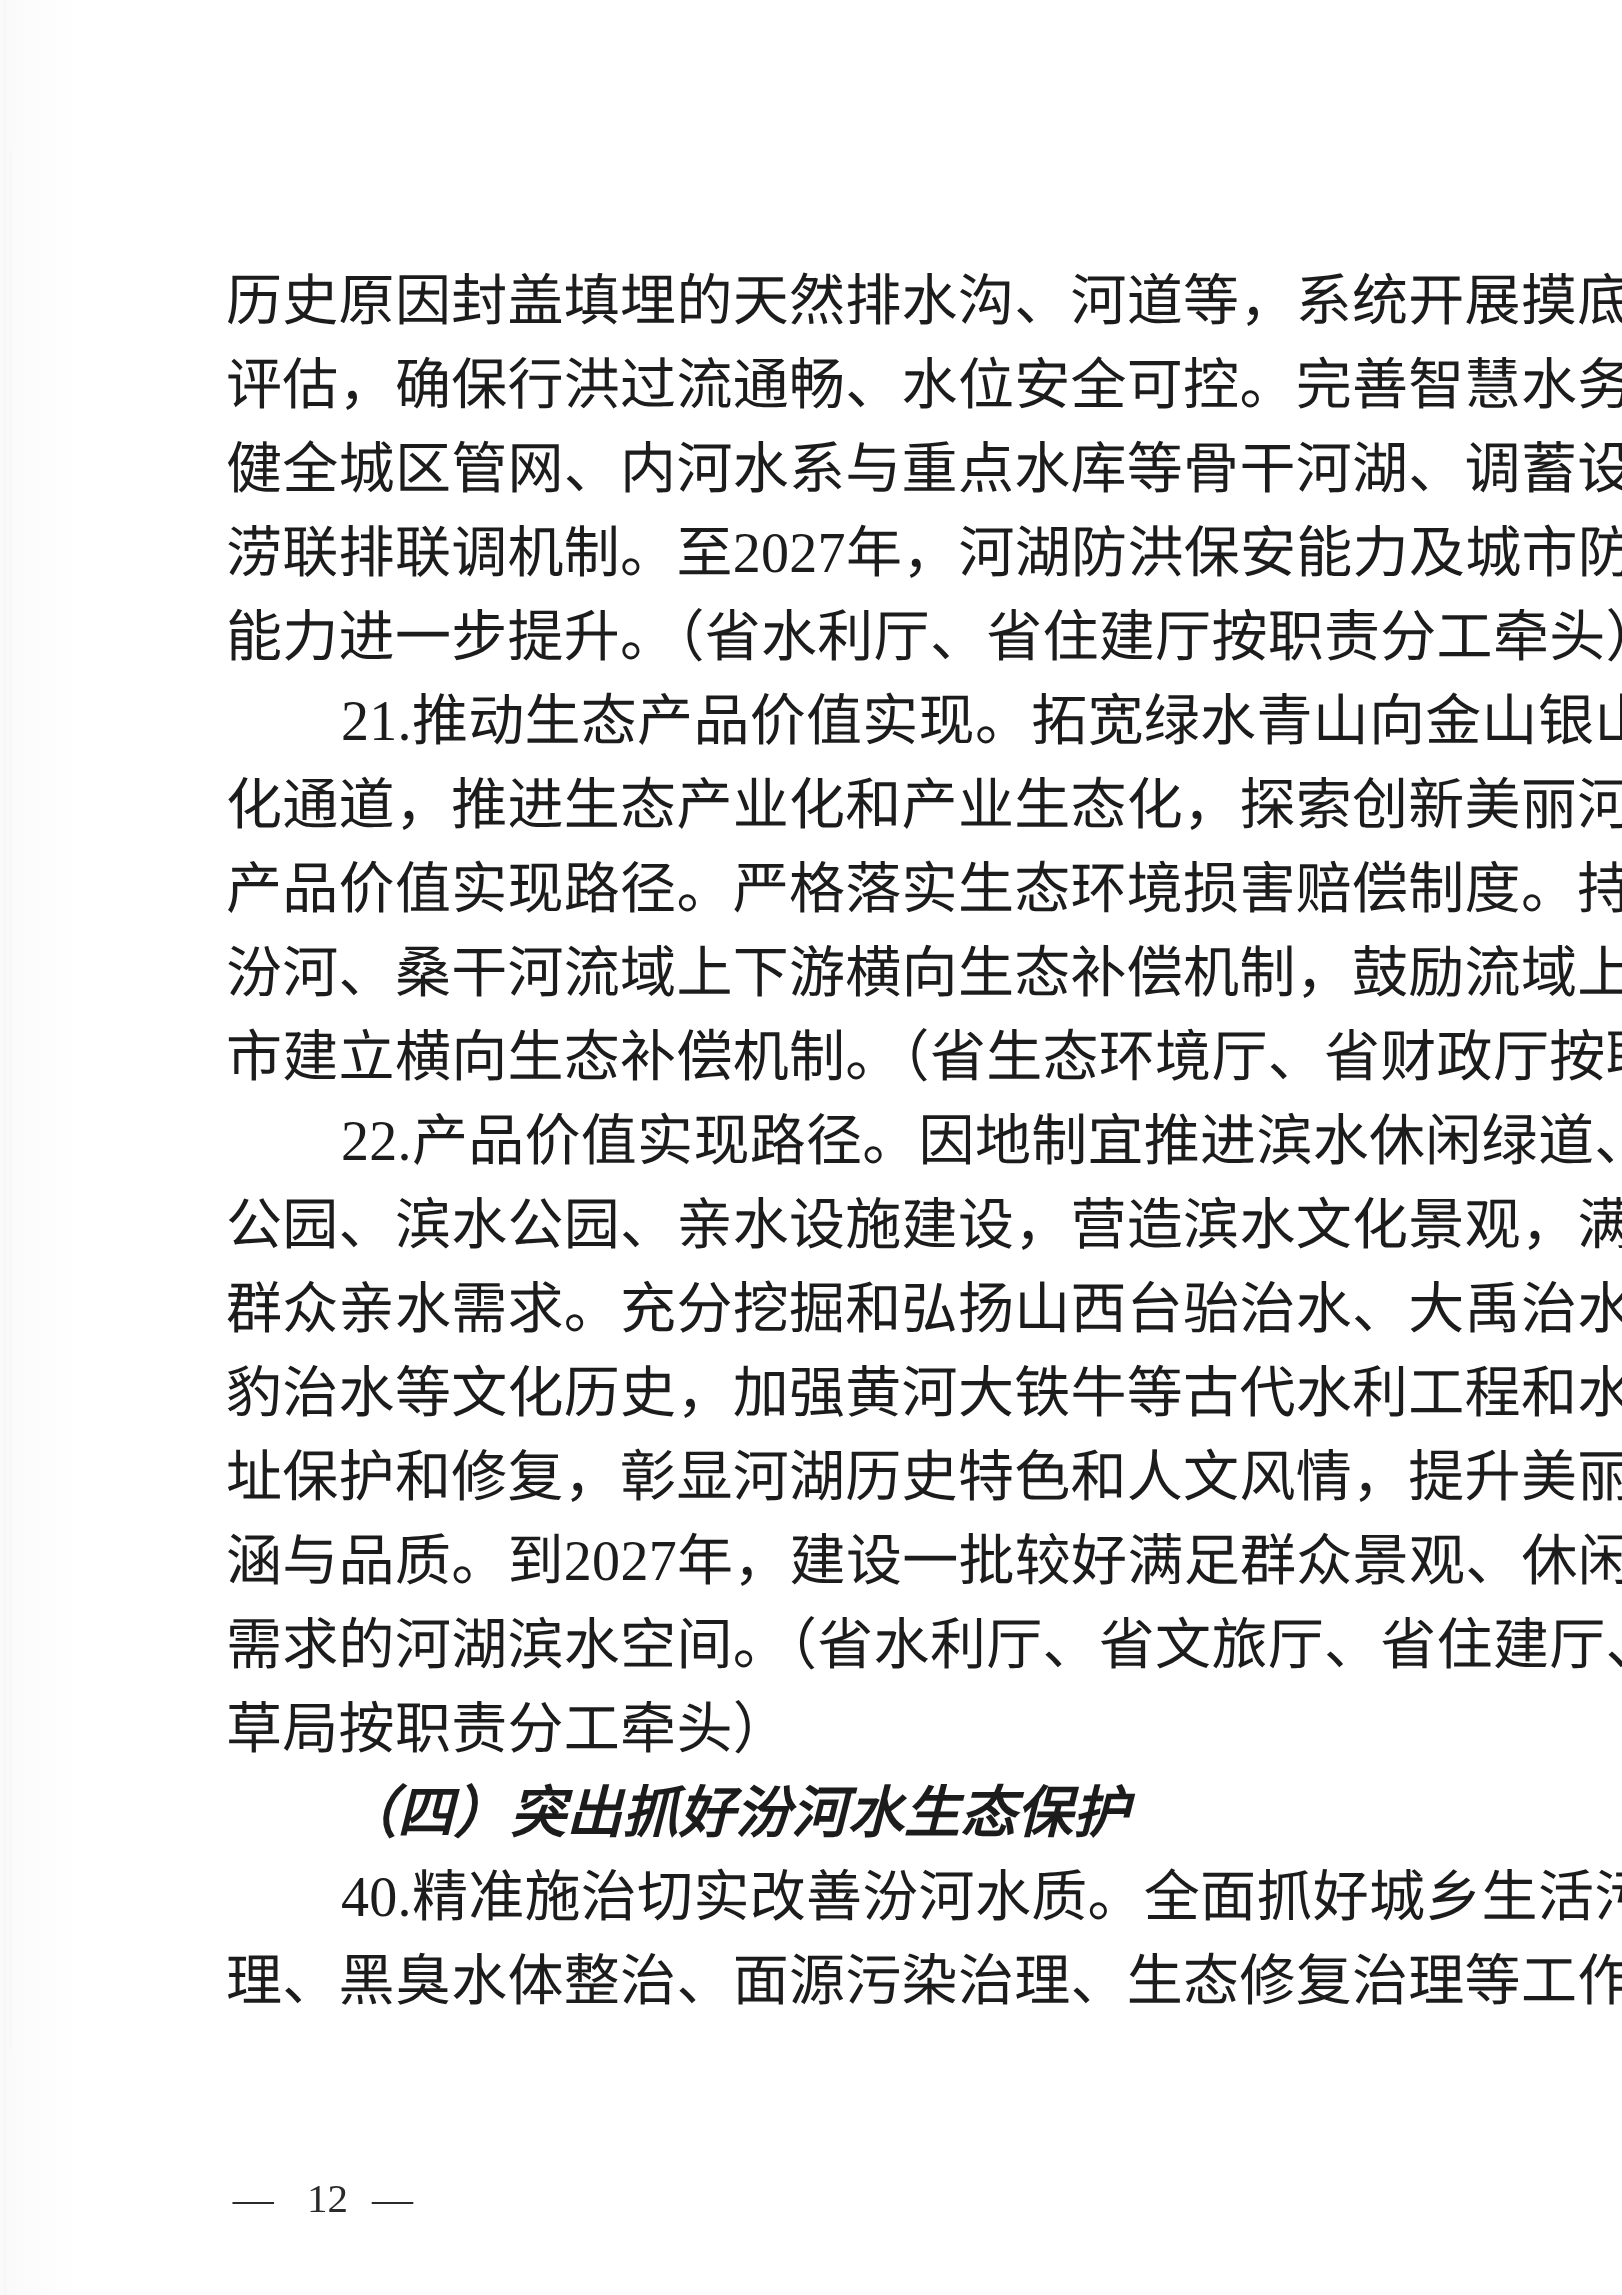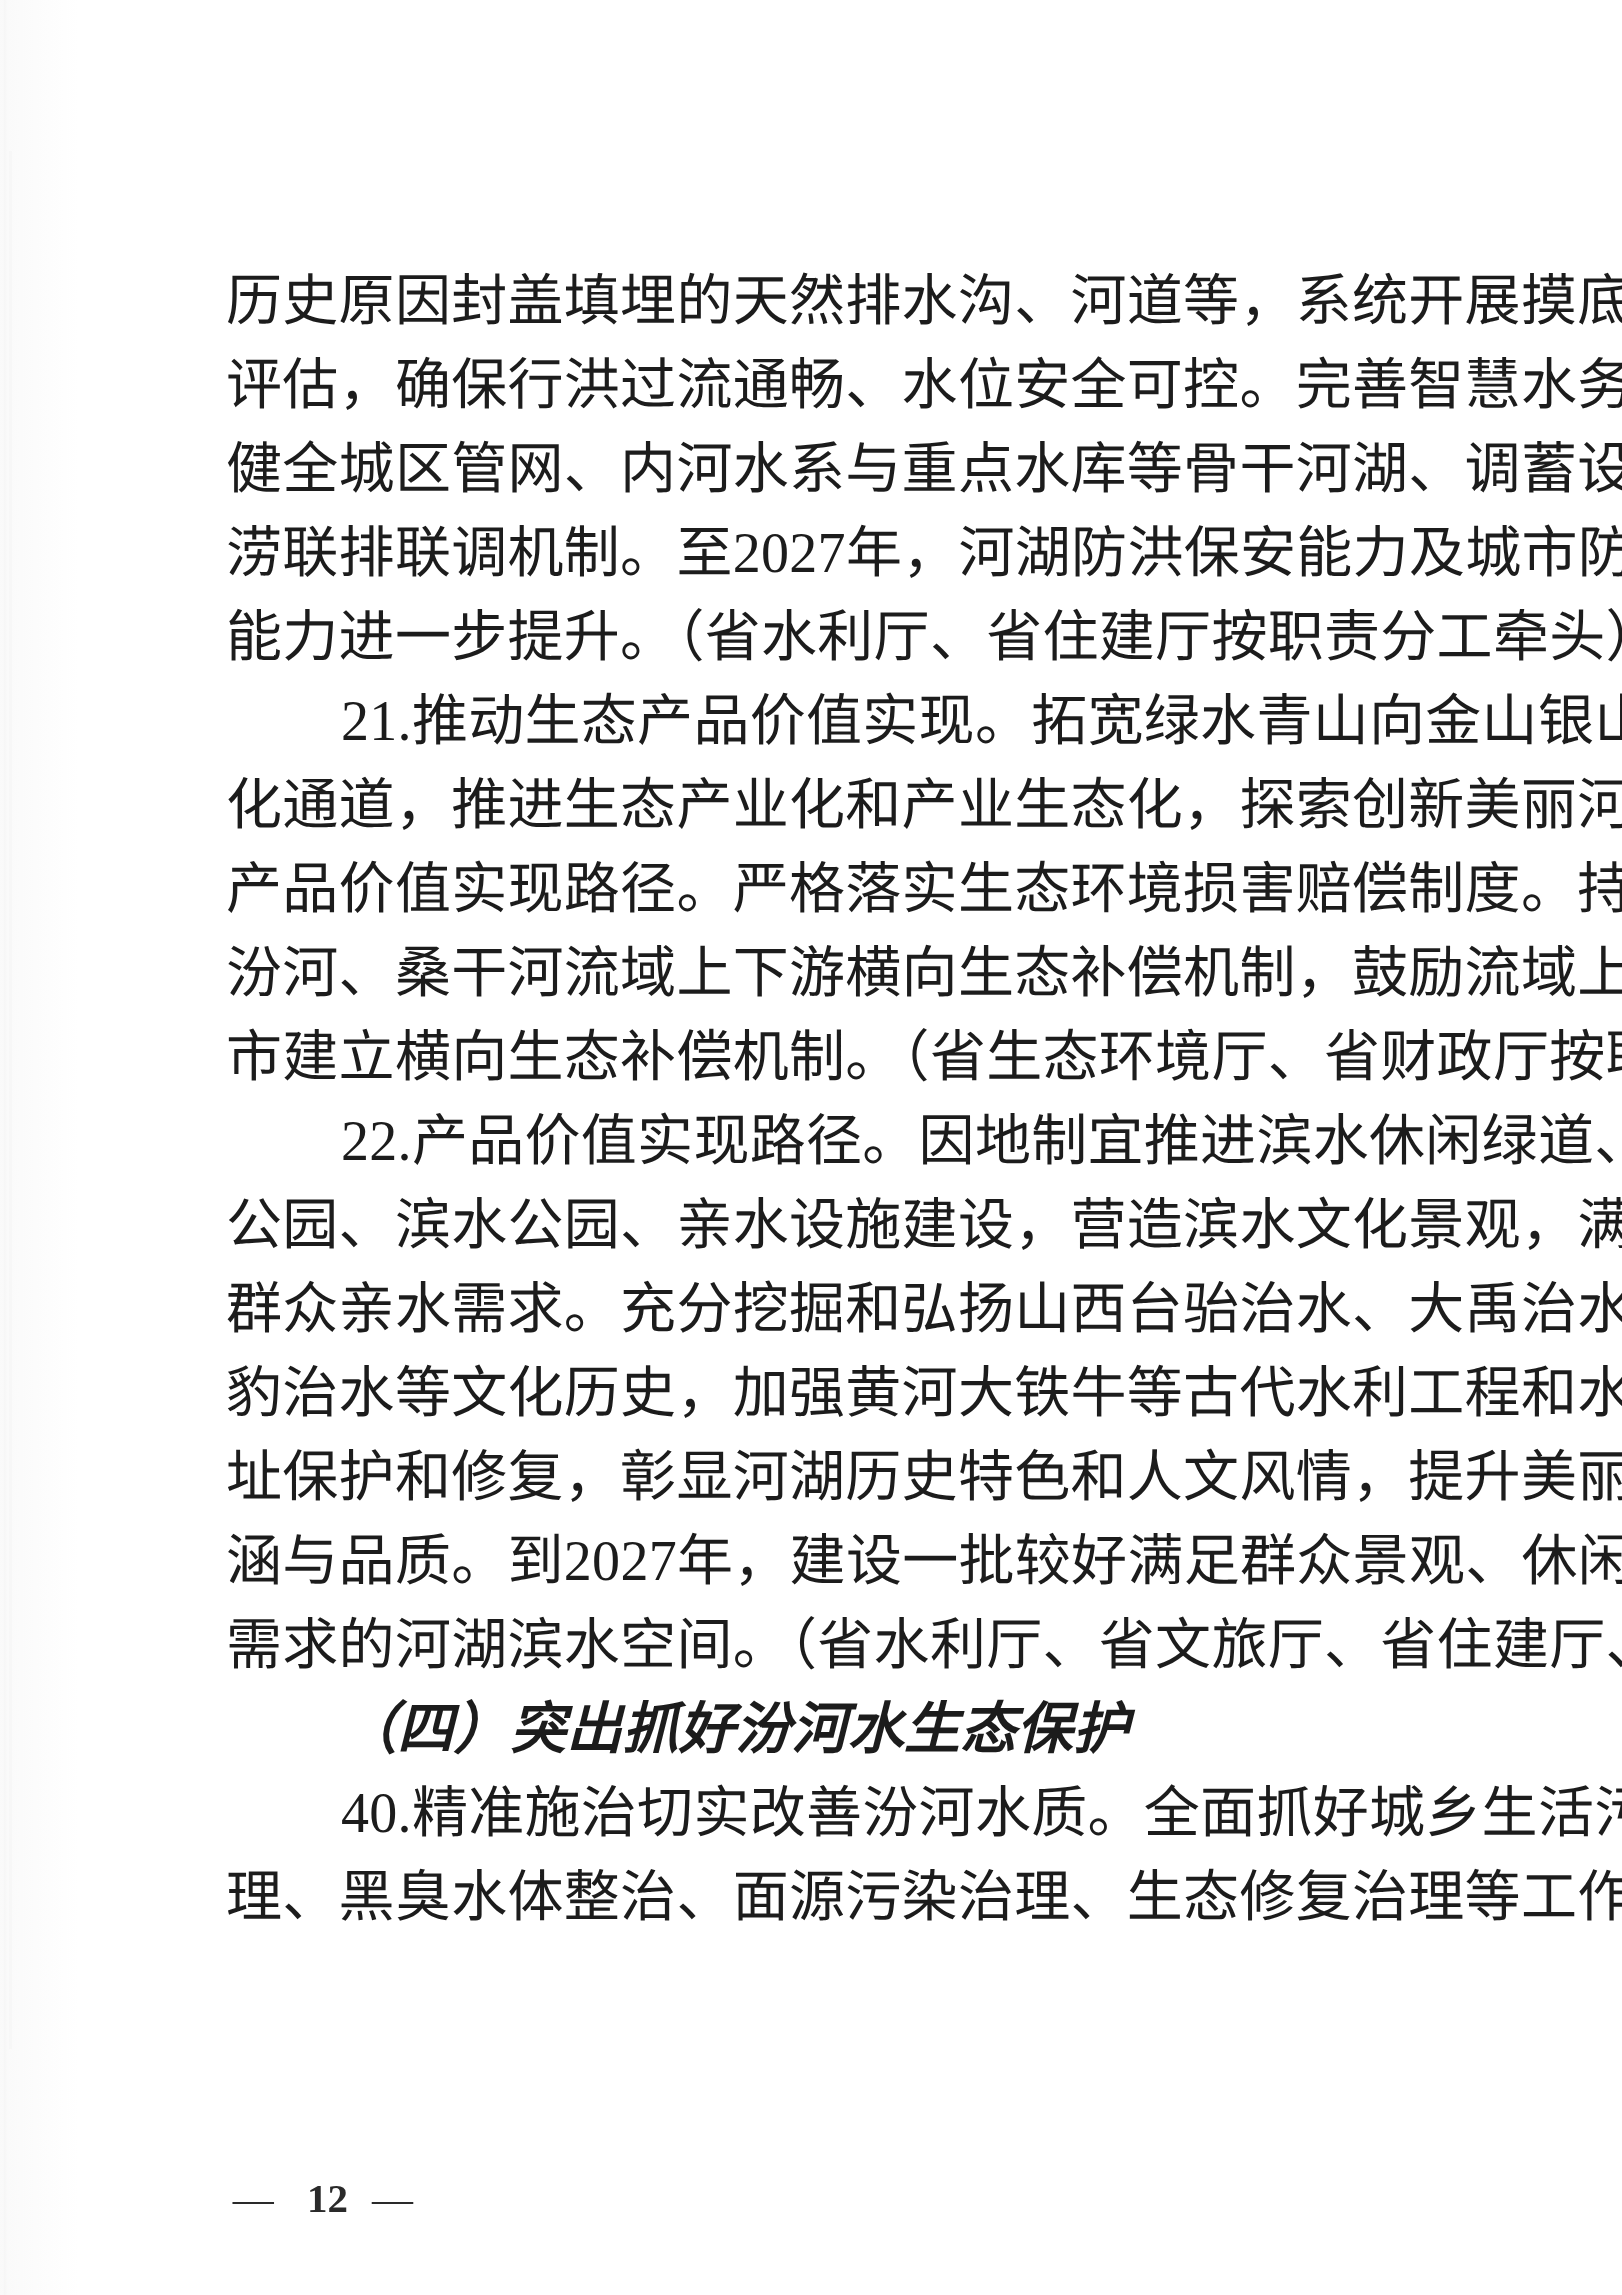--- a/index.html
+++ b/index.html
@@ -78,21 +78,21 @@
     position: absolute;
     left: 0;
     top: 2174px;
     width: 1623px;
     text-align: center;
     font-size: 41px;
     color: #2a2a2a;
     font-family: "Liberation Serif", "DejaVu Serif", serif;
     letter-spacing: 9.2px;
   }
-  .footer .pgnum { letter-spacing: 0; margin: 0 24px; font-weight: bold; }
+  .footer .pgnum { letter-spacing: 0; margin: 0 24px; }
   .footer-inner { display: inline-block; padding-left: 0; }
   
   .footer { padding-right: 968px; box-sizing: border-box; }
 </style>
 </head>
 <body>
 
 <div class="page">
 
   <div class="scan-edge-left"></div>
@@ -117,20 +117,21 @@
 
     <div class="line indent2">
       <span class="bold">22.</span><span class="bold">产品价值实现路径。</span><span>因地制宜推进滨水休闲绿道、湿地</span>
     </div>
     <div class="line">公园、滨水公园、亲水设施建设，营造滨水文化景观，满足人民</div>
     <div class="line">群众亲水需求。充分挖掘和弘扬山西台骀治水、大禹治水、西门</div>
     <div class="line">豹治水等文化历史，加强黄河大铁牛等古代水利工程和水文化遗</div>
     <div class="line">址保护和修复，彰显河湖历史特色和人文风情，提升美丽河湖内</div>
     <div class="line">涵与品质。到2027年，建设一批较好满足群众景观、休闲等亲水</div>
     <div class="line">需求的河湖滨水空间。（省水利厅、省文旅厅、省住建厅、省林</div>
+    <div class="line">草局按职责分工牵头）</div>
 
     <div class="line bold-head indent2">（四）突出抓好汾河水生态保护</div>
 
     <div class="line indent2">
       <span class="bold">40.</span><span class="bold">精准施治切实改善汾河水质。</span><span>全面抓好城乡生活污水治</span>
     </div>
     <div class="line">理、黑臭水体整治、面源污染治理、生态修复治理等工作，加快</div>
 
   </div>
 

